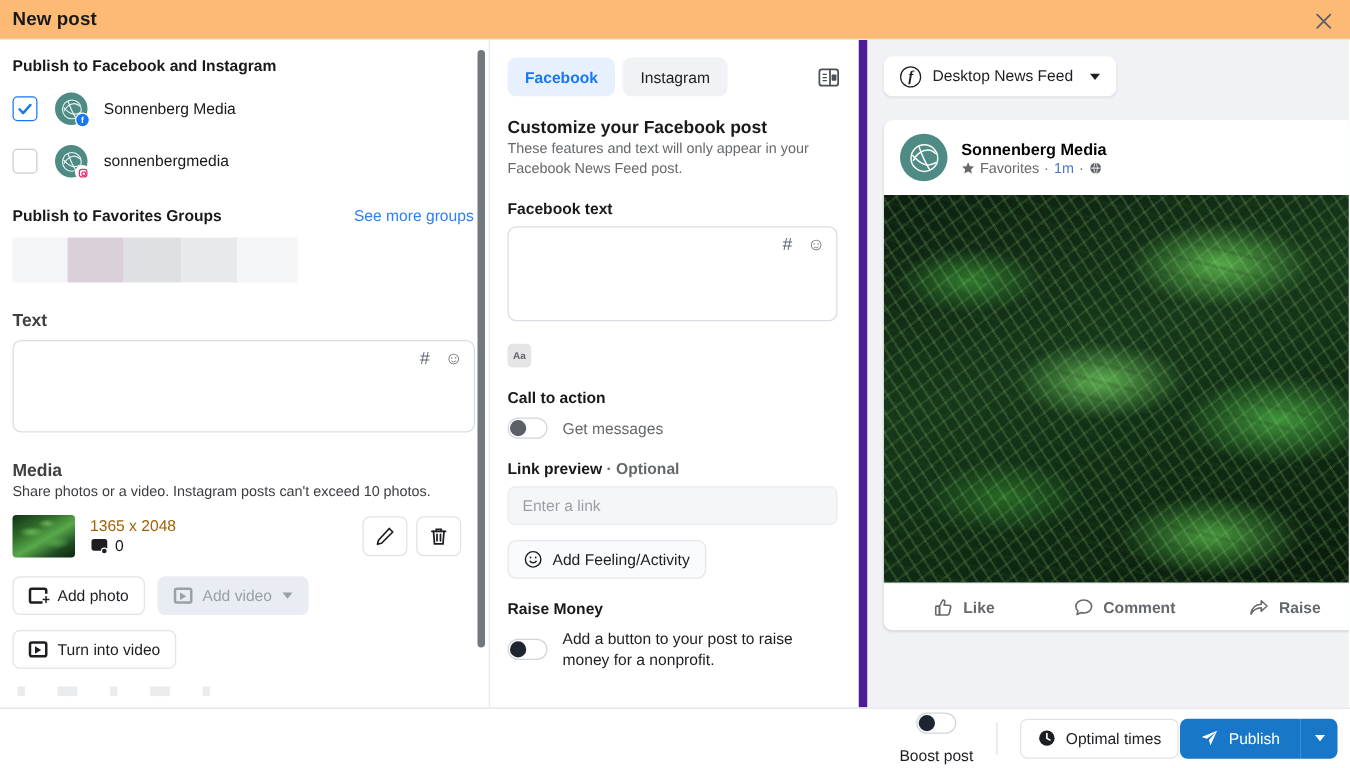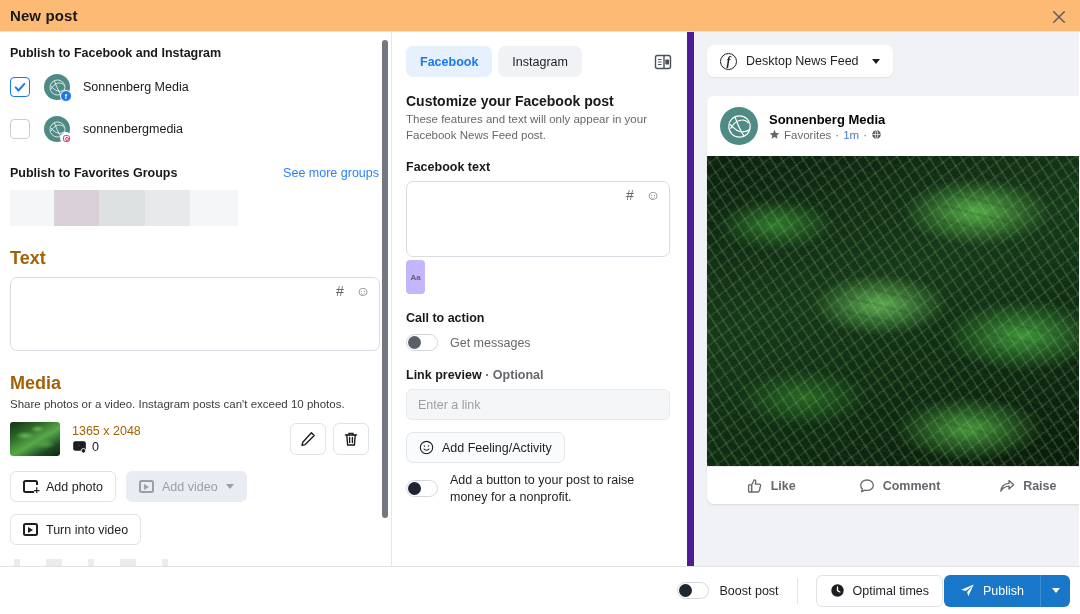--- a/index.html
+++ b/index.html
@@ -76,21 +76,21 @@
     width: 2.6px; height: 2.6px; border: 1px solid #e1306c; border-radius: 50%;
   }
   .acct-name { margin-left: 13px; font-size: 12.5px; color: #18191a; }
 
   .groups-head { display: flex; align-items: baseline; justify-content: space-between; margin-top: 22px; }
   .link-blue { font-size: 12.5px; color: #2d7ff9; cursor: pointer; }
 
   .skeleton { display: flex; margin-top: 10px; height: 36px; width: 228px; }
   .sk { height: 36px; }
 
-  .field-label { font-size: 18px; font-weight: bold; color: #a16207; margin-top: 22px; }
+  .field-label { font-size: 14px; font-weight: bold; color: #404040; margin-top: 22px; }
   .textbox {
     margin-top: 8px; height: 74px; border: 1px solid #d9dde3; border-radius: 7px;
     background: #fff; position: relative; width: 370px; cursor: text;
   }
   .tb-icons { position: absolute; right: 9px; top: 6px; display: flex; gap: 12px; color: #606770; }
   .tb-icons span { font-size: 14px; cursor: pointer; line-height: 1; }
 
   .media-sub { font-size: 11.5px; color: #3a3c40; margin-top: 4px; }
   .media-row { display: flex; align-items: center; margin-top: 9px; height: 40px; }
   .thumb {
@@ -169,21 +169,21 @@
 
   .mid-h2 { font-size: 14px; font-weight: bold; color: #18191a; margin-top: 16px; }
   .mid-sub { font-size: 11.5px; color: #65686c; margin-top: 3px; line-height: 1.35; max-width: 250px; }
 
   .mid-label { font-size: 12.5px; font-weight: bold; color: #18191a; margin-top: 17px; }
   .mid-textbox {
     margin-top: 7px; width: 264px; height: 76px; border: 1px solid #d9dde3;
     border-radius: 7px; background: #fff; position: relative; cursor: text;
   }
   .aa-btn {
-    margin-top: 3px; width: 19px; height: 34px; border-radius: 4px; background: #c4b5fd;
+    margin-top: 18px; width: 19px; height: 19px; border-radius: 4px; background: #e5e5e5;
     display: flex; align-items: center; justify-content: center; cursor: pointer;
     font-size: 8px; font-weight: bold; color: #60636a;
   }
   .toggle {
     width: 32px; height: 17px; border-radius: 9px; background: #fff;
     border: 1.5px solid #d2d6dc; position: relative; cursor: pointer; flex: none;
   }
   .toggle .knob {
     position: absolute; left: 1px; top: 1px; width: 13px; height: 13px;
     border-radius: 50%; background: #5b6068;
@@ -268,21 +268,21 @@
   }
   .pa svg { width: 16px; height: 16px; }
 
   
   .footer {
     position: absolute; left: 0; bottom: 0; width: 1080px; height: 48px;
     background: #fff; border-top: 1px solid #dfe1e5;
     display: flex; align-items: center; justify-content: flex-end; gap: 0;
     padding-right: 10px;
   }
-  .boost { display: flex; align-items: center; gap: 11px; }
+  .boost { display: flex; align-items: center; gap: 11px; flex-direction: column; }
   .boost-label { font-size: 12.5px; color: #1c1e21; }
   .divider { width: 1px; height: 26px; background: #e0e2e6; margin: 0 18px; }
   .opt-btn {
     height: 32px; border: 1px solid #dfe2e7; border-radius: 6px; background: #fff;
     display: inline-flex; align-items: center; gap: 8px; padding: 0 13px;
     font-size: 12.5px; color: #1c1e21; cursor: pointer;
   }
   .clock { width: 15px; height: 15px; }
   .pub-wrap { display: flex; margin-left: 1px; }
   .pub-btn {
@@ -479,20 +479,21 @@
       <div class="feel-btn">
         <svg class="smiley" viewBox="0 0 16 16" fill="none" stroke="#1c1e21" stroke-width="1.2">
           <circle cx="8" cy="8" r="6.6"></circle>
           <circle cx="5.8" cy="6.4" r=".75" fill="#1c1e21" stroke="none"></circle>
           <circle cx="10.2" cy="6.4" r=".75" fill="#1c1e21" stroke="none"></circle>
           <path d="M5.4 9.6 C6.5 11.3 9.5 11.3 10.6 9.6" stroke-linecap="round"></path>
         </svg>
         <span>Add Feeling/Activity</span>
       </div>
 
+      <div class="mid-label">Raise Money</div>
       <div class="raise-row">
         <div class="toggle dark">
             <div class="knob"></div>
           </div>
         <div class="raise-text">Add a button to your post to raise money for a nonprofit.</div>
       </div>
     </div>
 
     <div class="col-right">
 

